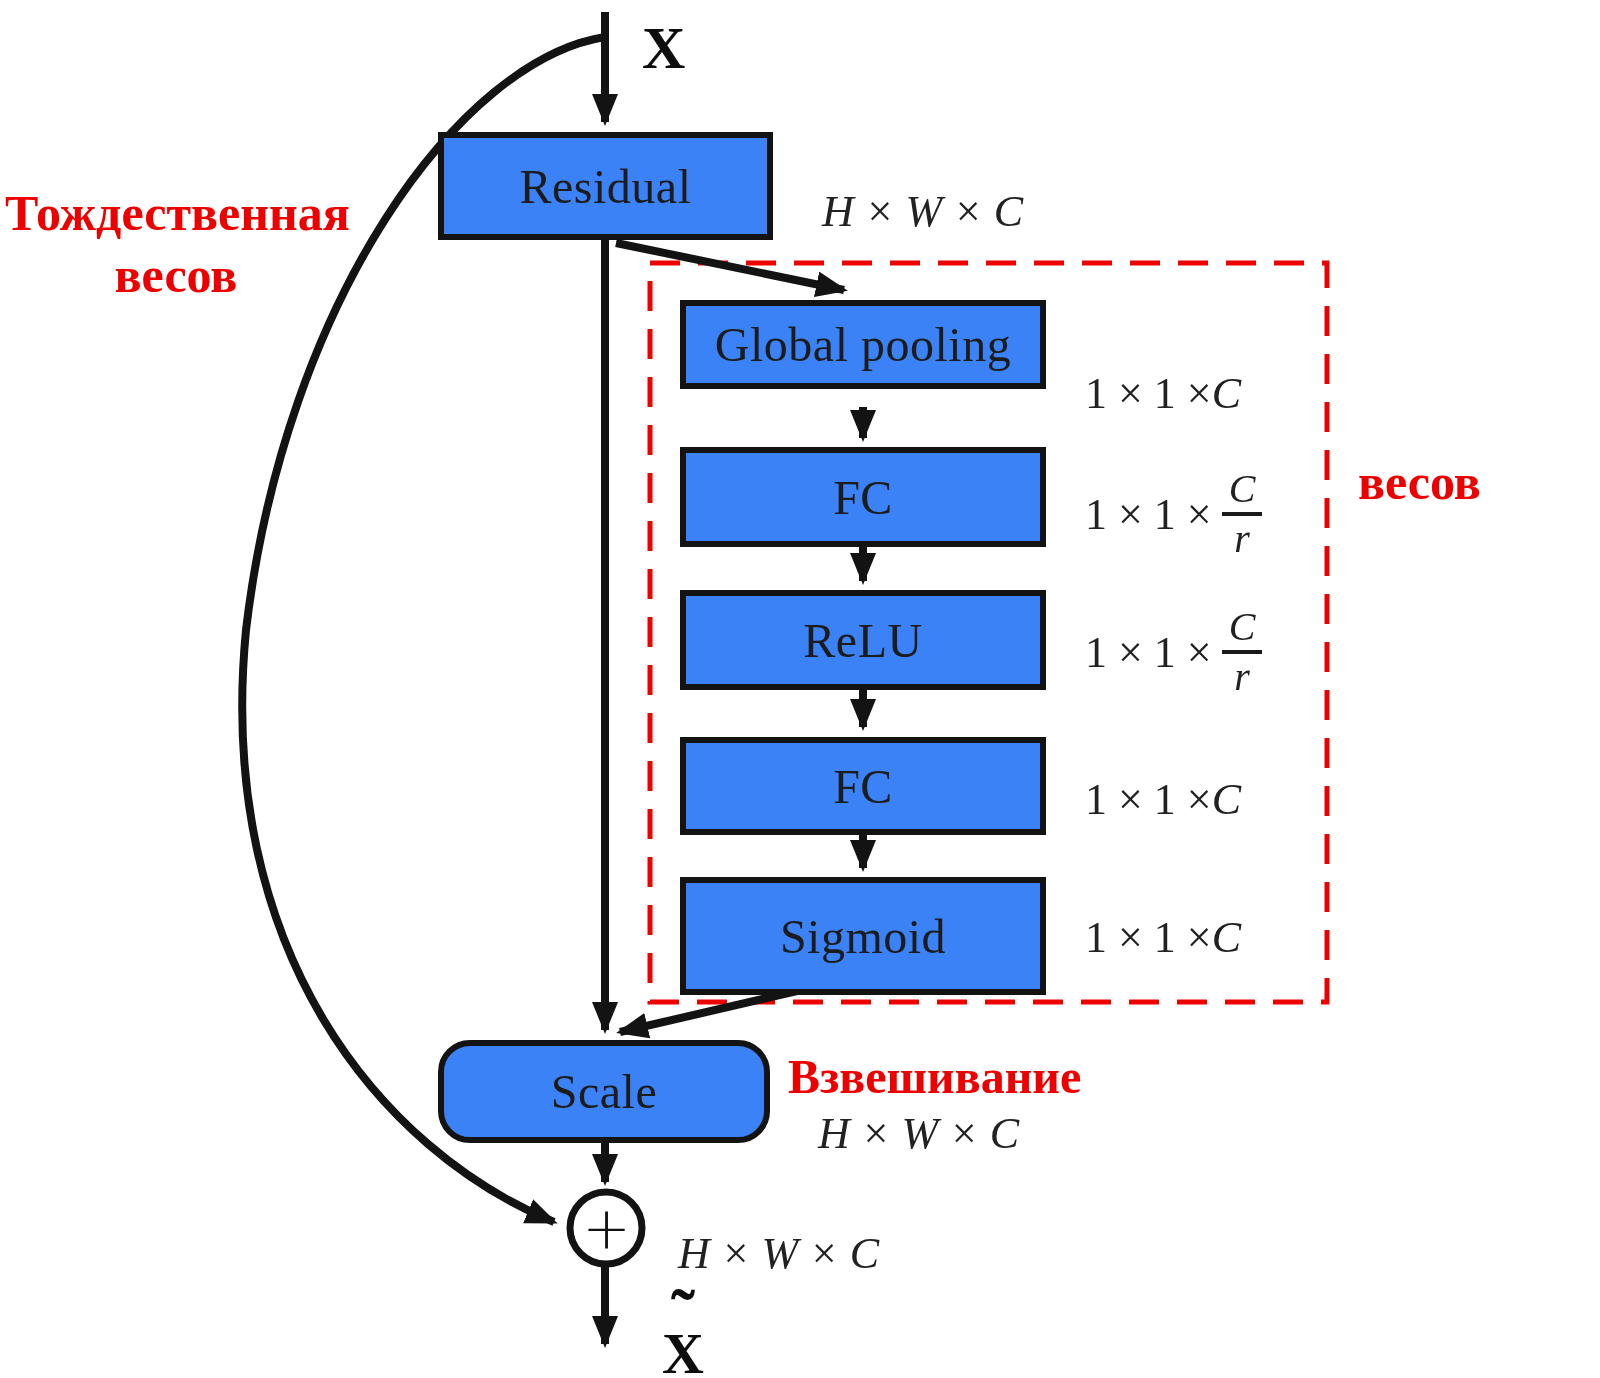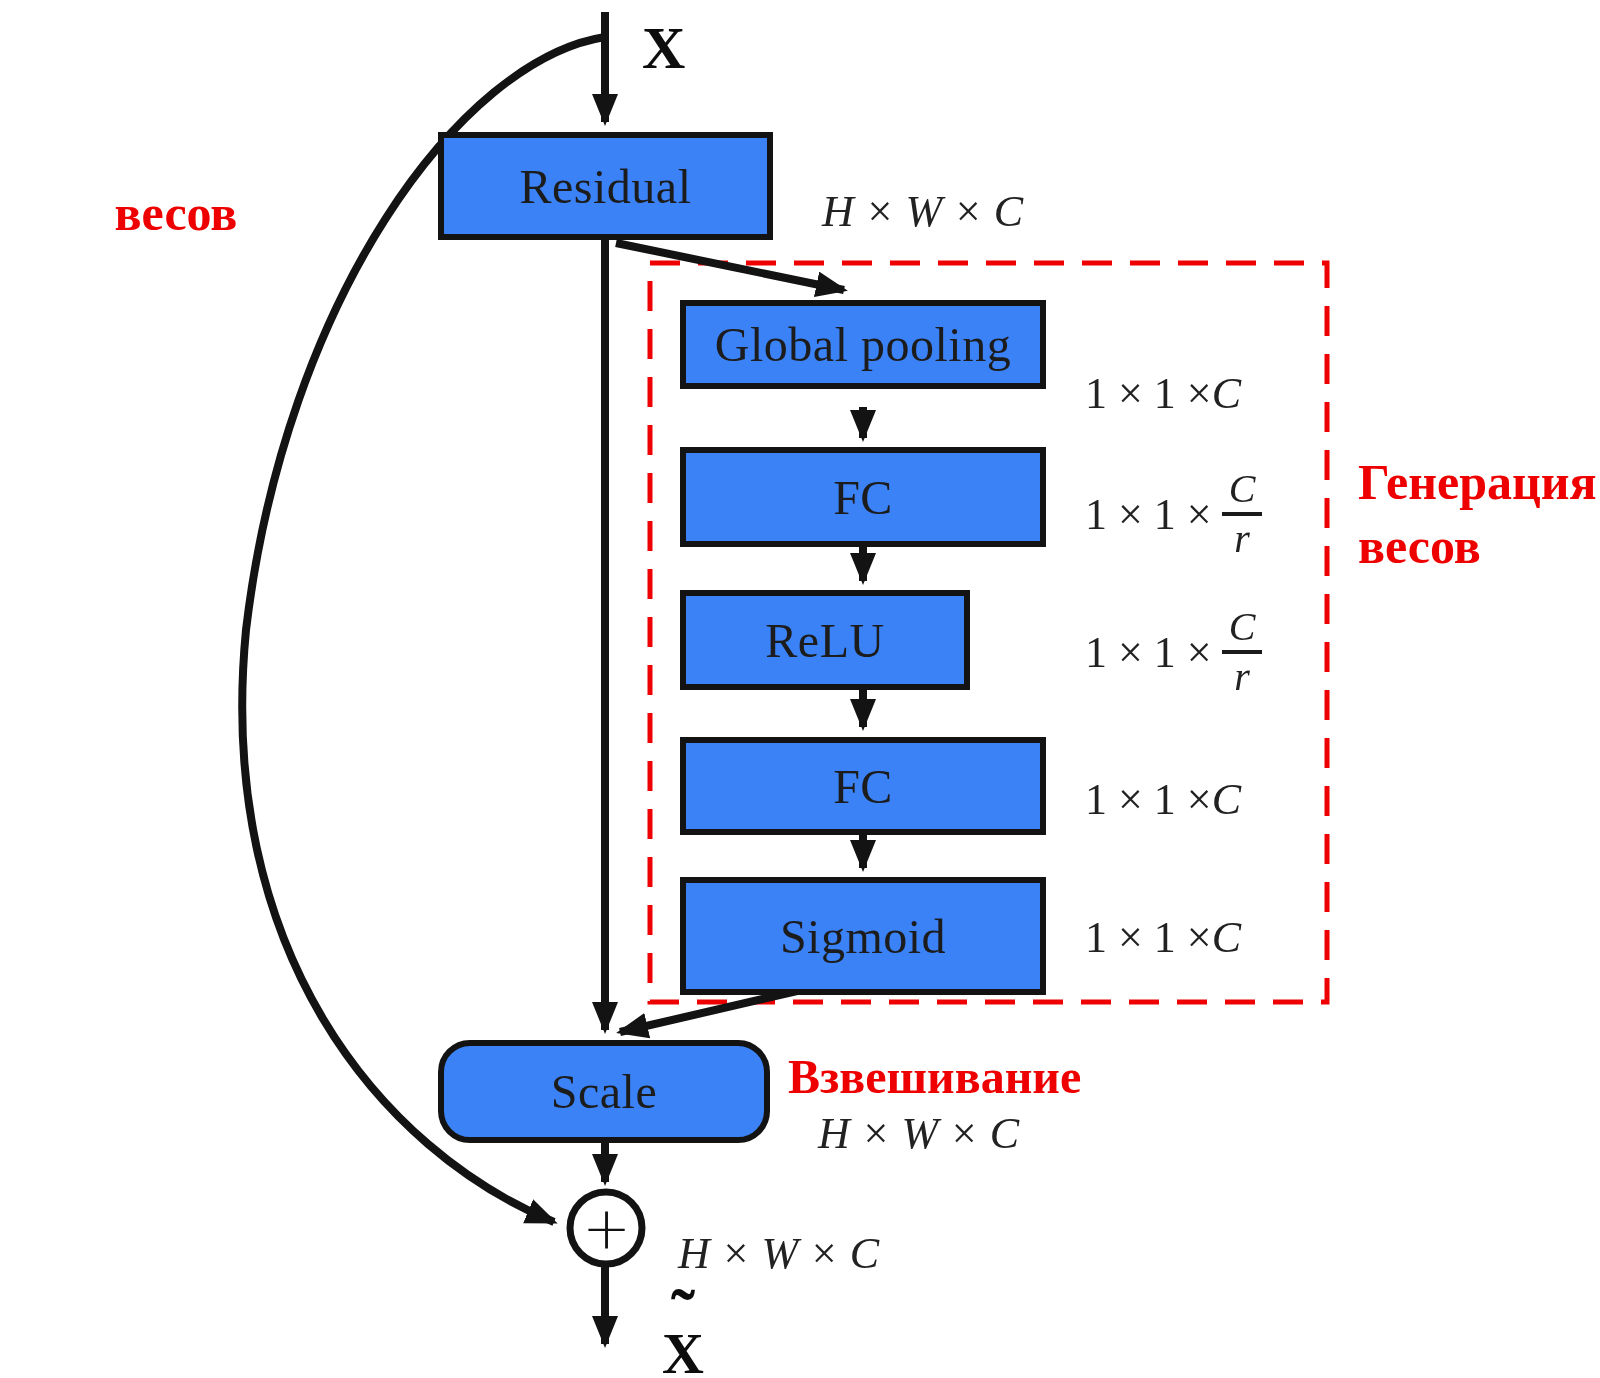--- a/index.html
+++ b/index.html
@@ -65,21 +65,21 @@
 </div>
 
 <div class="box" style="left:680px;top:300px;width:366px;height:89px;">
   <span>Global pooling</span>
 </div>
 
 <div class="box" style="left:680px;top:447px;width:366px;height:100px;">
   <span>FC</span>
 </div>
 
-<div class="box" style="left:680px;top:590px;width:290px;height:100px;">
+<div class="box" style="left:680px;top:590px;width:366px;height:100px;">
   <span>ReLU</span>
 </div>
 
 <div class="box" style="left:680px;top:737px;width:366px;height:98px;">
   <span>FC</span>
 </div>
 
 <div class="box" style="left:680px;top:877px;width:366px;height:118px;">
   <span>Sigmoid</span>
 </div>
@@ -128,21 +128,21 @@
 <div class="lbl dim" style="left:1085px;top:912px;">
   <span class="pre">1 × 1 × </span>
   <span class="mvar">C</span>
 </div>
 
 <div class="lbl dim mvar" style="left:818px;top:1108px;">H × W × C</div>
 
 <div class="lbl dim mvar" style="left:678px;top:1228px;">H × W × C</div>
 
 <div class="lbl rednote" style="left:5px;top:182px;width:342px;text-align:center;white-space:normal;">
+  <div>Тождественная</div>
   <div>весов</div>
 </div>
 
 <div class="lbl rednote" style="left:1358px;top:450px;line-height:64px;">
-  <div>Генерация</div>
   <div>весов</div>
 </div>
 
 <div class="lbl rednote" style="left:788px;top:1046px;font-size:48px;">Взвешивание</div>
 
 </body></html>

